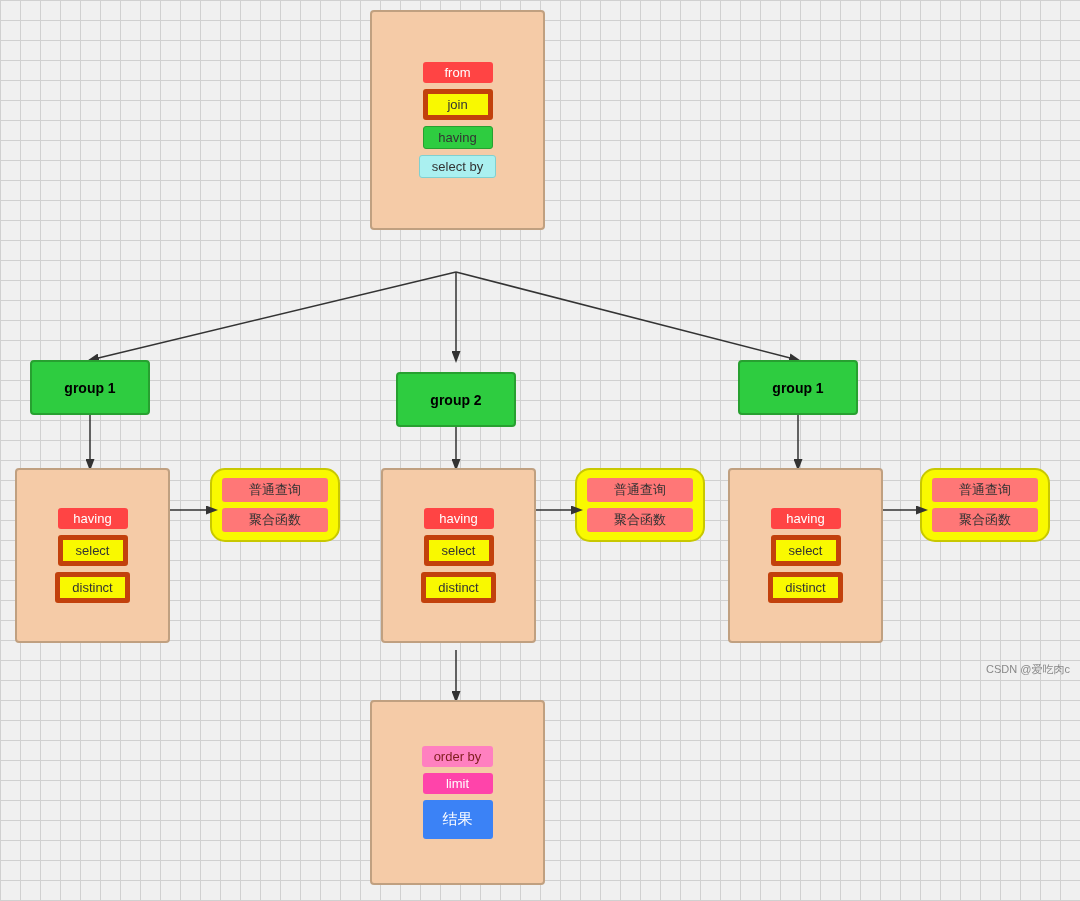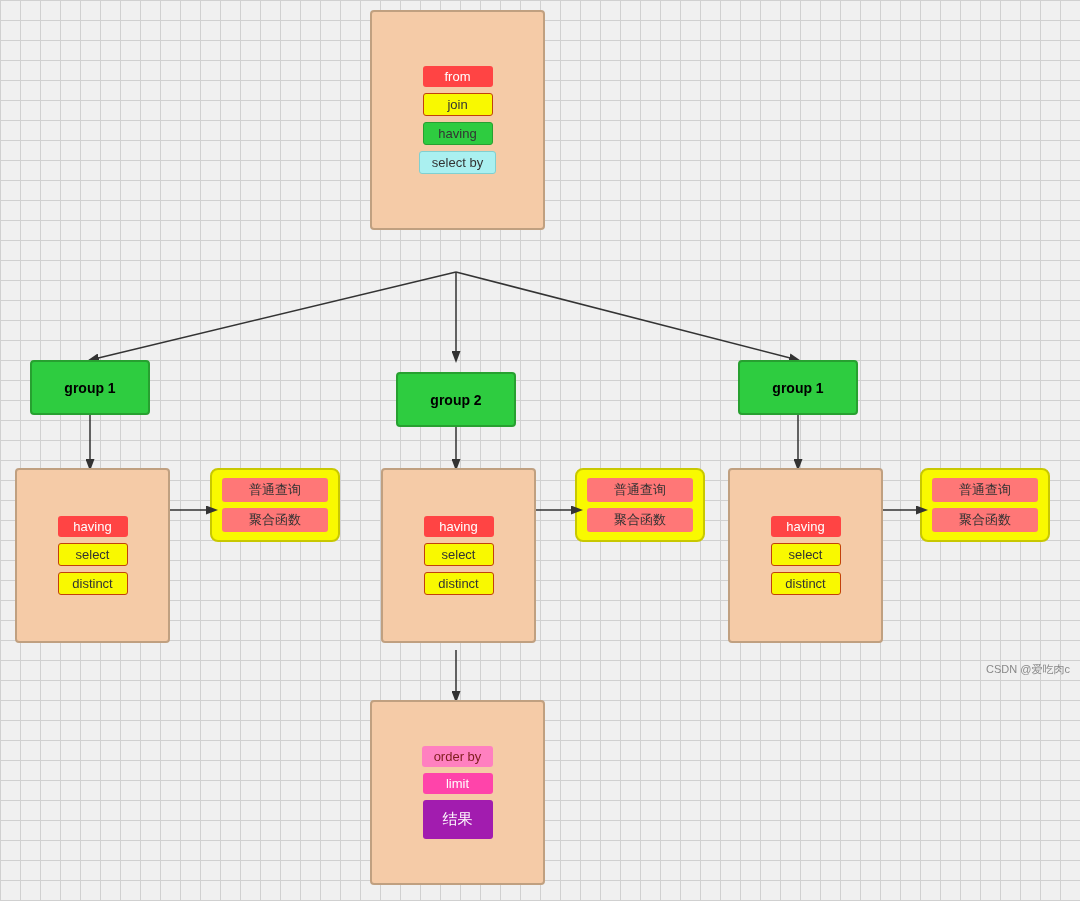--- a/index.html
+++ b/index.html
@@ -58,37 +58,37 @@
     .badge {
       border-radius: 3px;
       padding: 3px 12px;
       font-size: 13px;
       font-weight: 500;
       text-align: center;
       min-width: 70px;
     }
 
     .badge-red { background-color: #ff4444; color: #fff; }
-    .badge-yellow { background-color: #f9f900; color: #333; border: 1px solid #c2410c; }
+    .badge-yellow { background-color: #f9f900; color: #333; border: 5px solid #c2410c; }
     .badge-green { background-color: #2ecc40; color: #333; border: 1px solid #27a030; }
     .badge-cyan { background-color: #aaf0f0; color: #333; border: 1px solid #80d0d0; }
     .badge-pink { background-color: #ff80c0; color: #7f1d1d; }
     .badge-magenta { background-color: #ff44aa; color: #fff; }
-    .badge-blue { background-color: #a21caf; color: #fff; font-size: 15px; padding: 10px 20px; }
+    .badge-blue { background-color: #3b82f6; color: #fff; font-size: 15px; padding: 10px 20px; }
 
     .group-label {
       font-size: 14px;
       font-weight: bold;
       color: #000;
     }
 
     .inner-yellow {
       background-color: #f9f900;
       border: 2px solid #c8c800;
-      border-radius: 8px;
+      border-radius: 15px;
       padding: 8px 10px;
       display: flex;
       flex-direction: column;
       align-items: center;
       gap: 6px;
     }
 
     svg.arrows {
       position: absolute;
       top: 0; left: 0;

